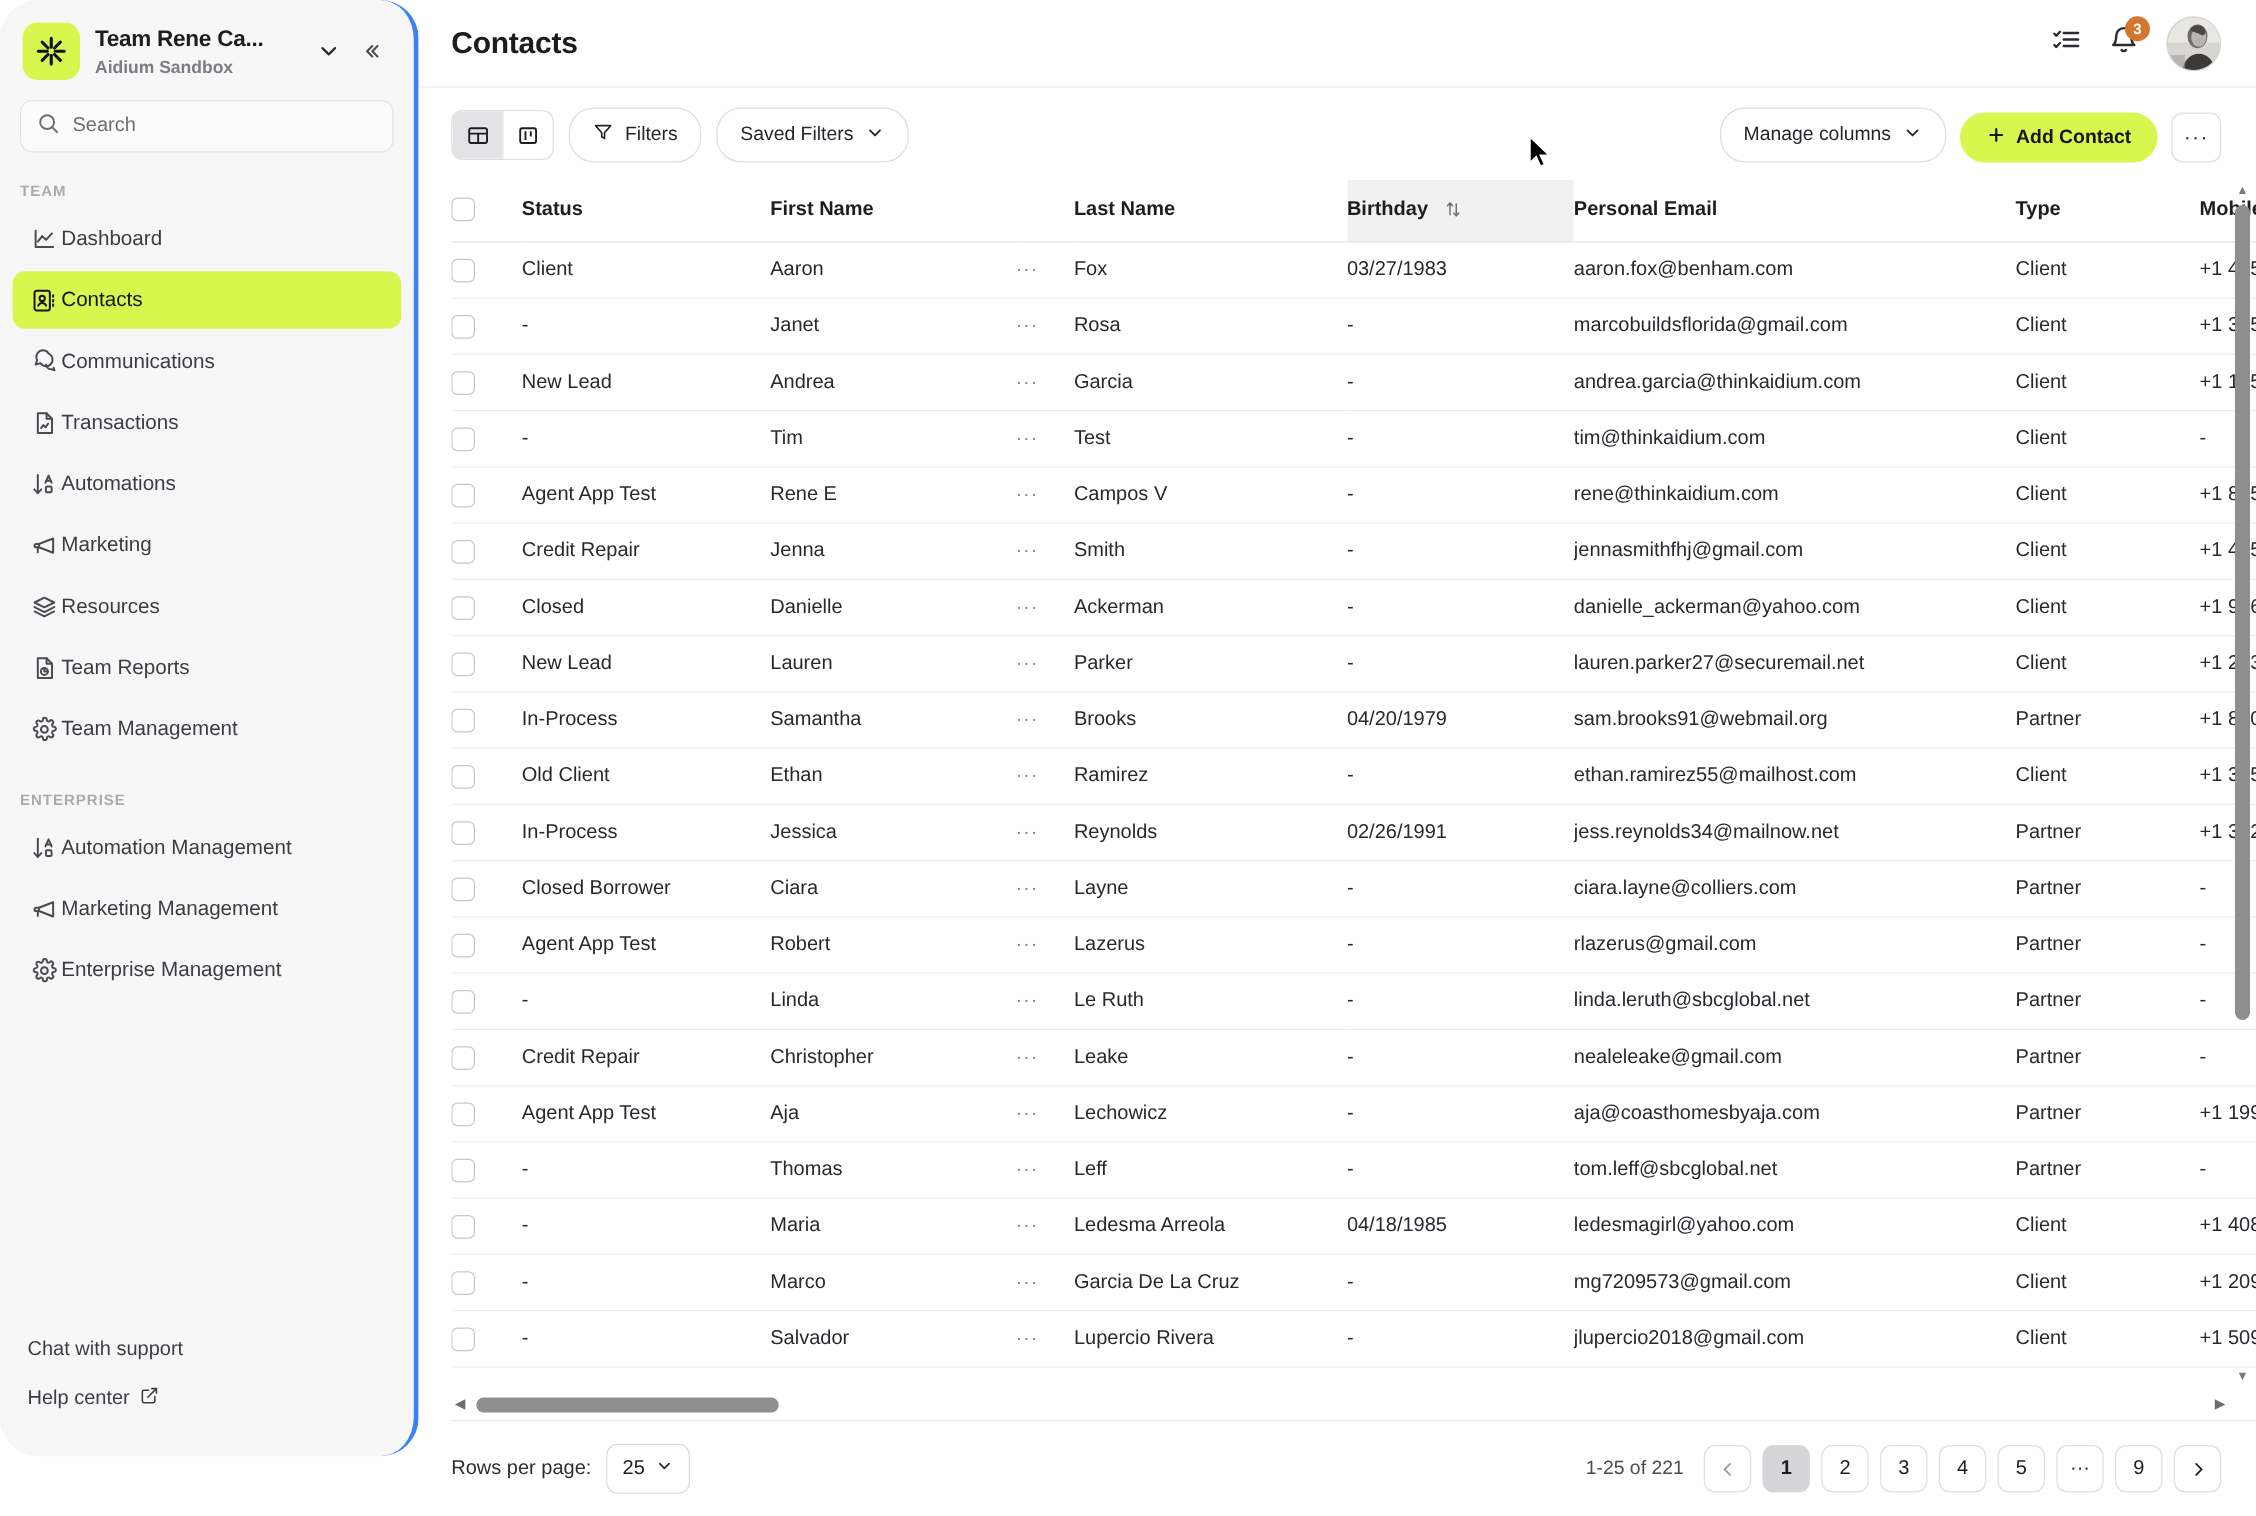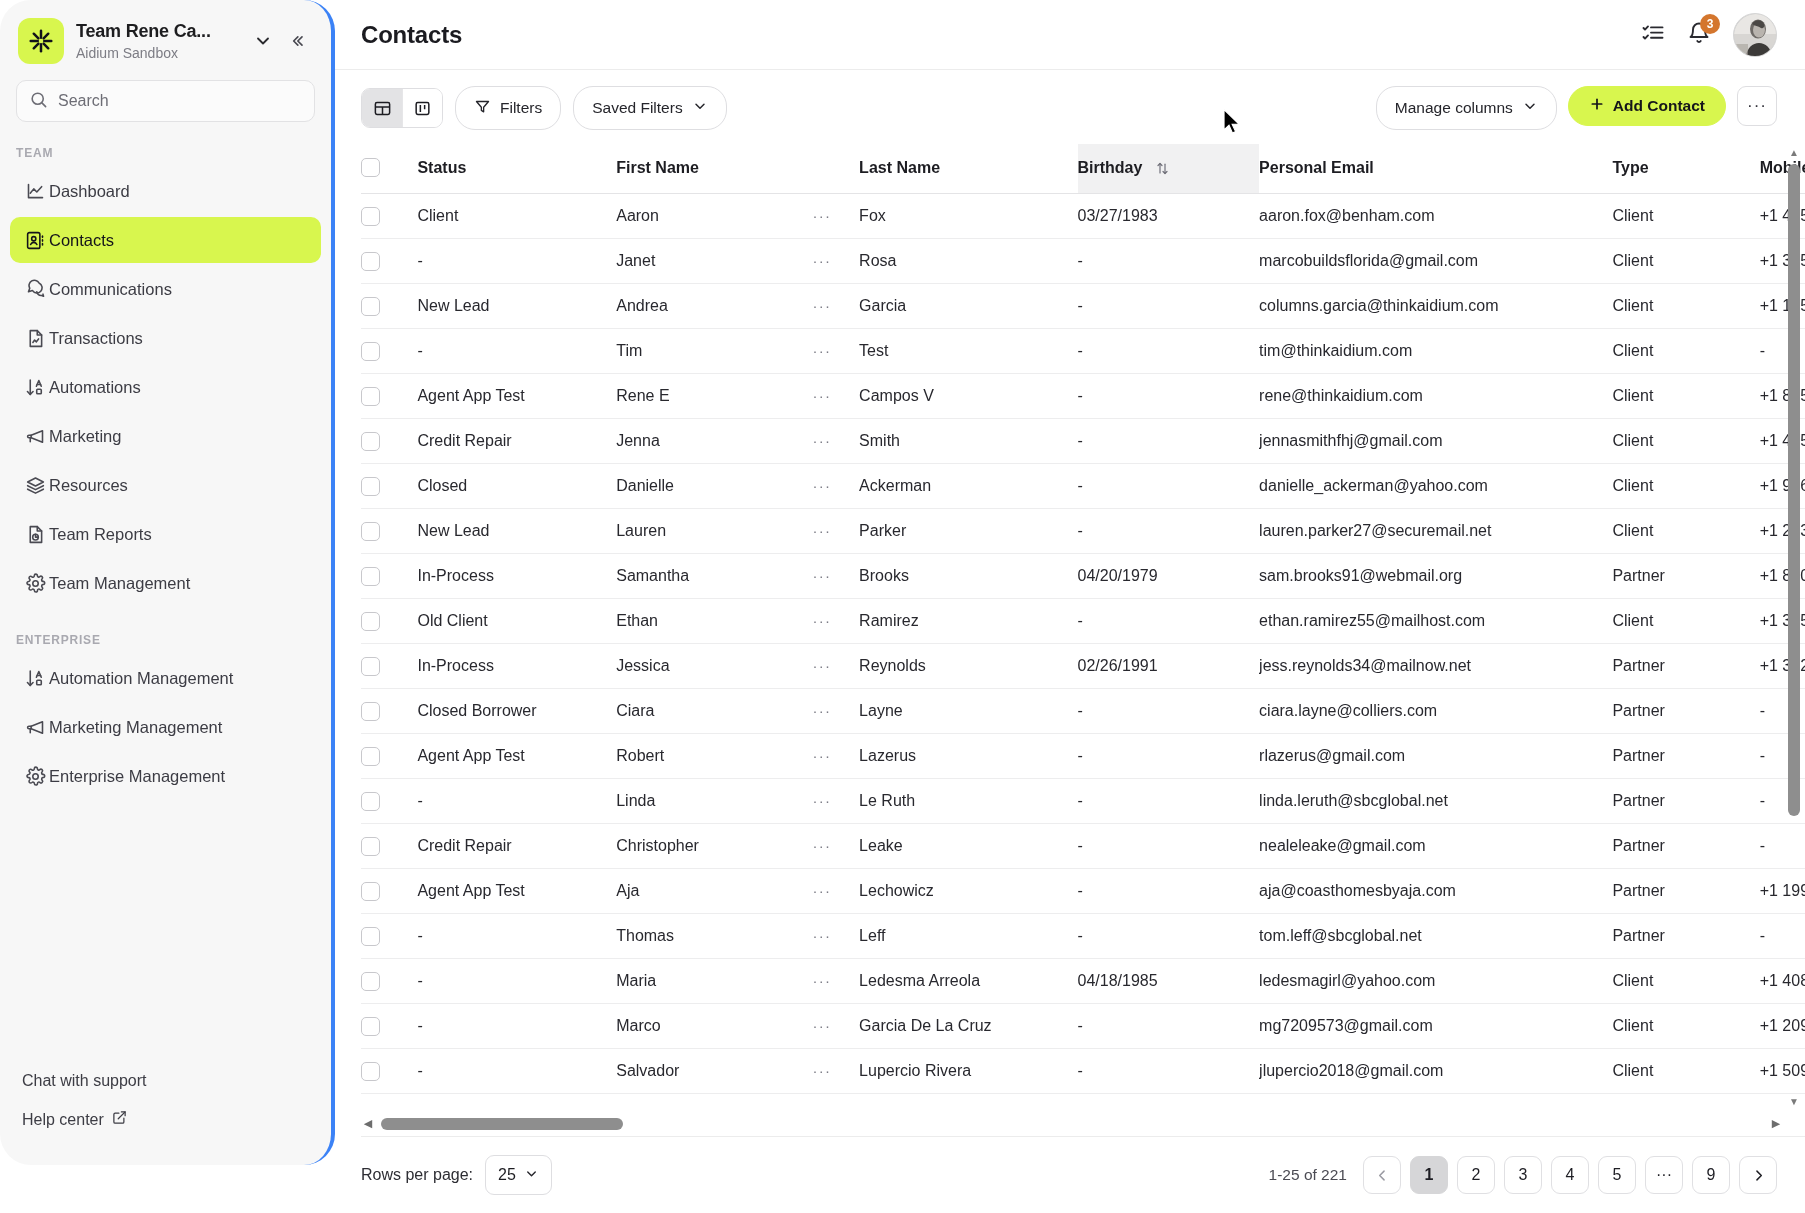--- a/index.html
+++ b/index.html
@@ -28,21 +28,21 @@
     background: #d8f64e;
     display: flex; align-items: center; justify-content: center;
     flex: 0 0 46px;
   }
   .brand-text { margin-left: 12px; flex: 1; min-width: 0; }
   .brand-title {
     font-size: 18px; font-weight: 700; color: #1d1d1f;
     letter-spacing: -0.2px; white-space: nowrap;
     overflow: hidden; line-height: 1.25;
   }
-  .brand-sub { font-size: 14px; color: #7c7c84; line-height: 1.3; margin-top: 1px; }
+  .brand-sub { font-size: 14px; color: #7c7c84; line-height: 1.3; margin-top: 1px; font-weight: bold; }
   .brand-caret { padding: 0 6px; color: #2b2b2f; display:flex; align-items:center; }
   .brand-collapse { color: #4a4a52; padding: 0 8px; display:flex; align-items:center; }
 
   .search-wrap { padding: 6px 16px 0 16px; }
   .search-box {
     height: 42px; border: 1px solid #e2e2e4; border-radius: 10px;
     background: #fbfbfb; display: flex; align-items: center;
     padding: 0 12px; gap: 10px;
   }
   .search-box .ph { font-size: 16px; color: #6d6d75; }
@@ -97,21 +97,21 @@
     width: 40px; height: 38px; display: flex; align-items: center; justify-content: center;
     background: #fff;
   }
   .vt-btn.active { background: #e3e3e5; }
   .vt-btn + .vt-btn { border-left: 1px solid #e6e6e8; }
   .btn {
     height: 44px; border: 1px solid #dedee1; border-radius: 20px;
     background: #fff; display: inline-flex; align-items: center; gap: 9px;
     padding: 0 18px; font-size: 15.5px; color: #25252b; white-space: nowrap;
   }
-  .toolbar-right { margin-left: auto; display: flex; align-items: flex-start; gap: 11px; }
+  .toolbar-right { margin-left: auto; display: flex; align-items: flex-end; gap: 11px; }
   .btn-primary {
     background: #d8f64e; border: 1px solid #d8f64e; font-weight: 700;
     color: #15151a; padding: 0 20px; border-radius: 20px; height: 40px;
     display: inline-flex; align-items: center; gap: 8px; font-size: 15.5px;
   }
   .btn-icon {
     width: 40px; height: 40px; border: 1px solid #dedee1; border-radius: 9px;
     background: #fff; display: flex; align-items: center; justify-content: center;
     font-size: 17px; color: #32323a; letter-spacing: 1px;
   }
@@ -565,21 +565,21 @@
               </tr>
               <tr>
                 <td>
                   <span class="chk"></span>
                 </td>
                 <td>New Lead</td>
                 <td>Andrea</td>
                 <td><span class="dots">···</span></td>
                 <td>Garcia</td>
                 <td>-</td>
-                <td>columns.garcia@thinkaidium.com</td>
+                <td>andrea.garcia@thinkaidium.com</td>
                 <td>Client</td>
                 <td>+1 1351531651</td>
               </tr>
               <tr>
                 <td>
                   <span class="chk"></span>
                 </td>
                 <td>-</td>
                 <td>Tim</td>
                 <td><span class="dots">···</span></td>

